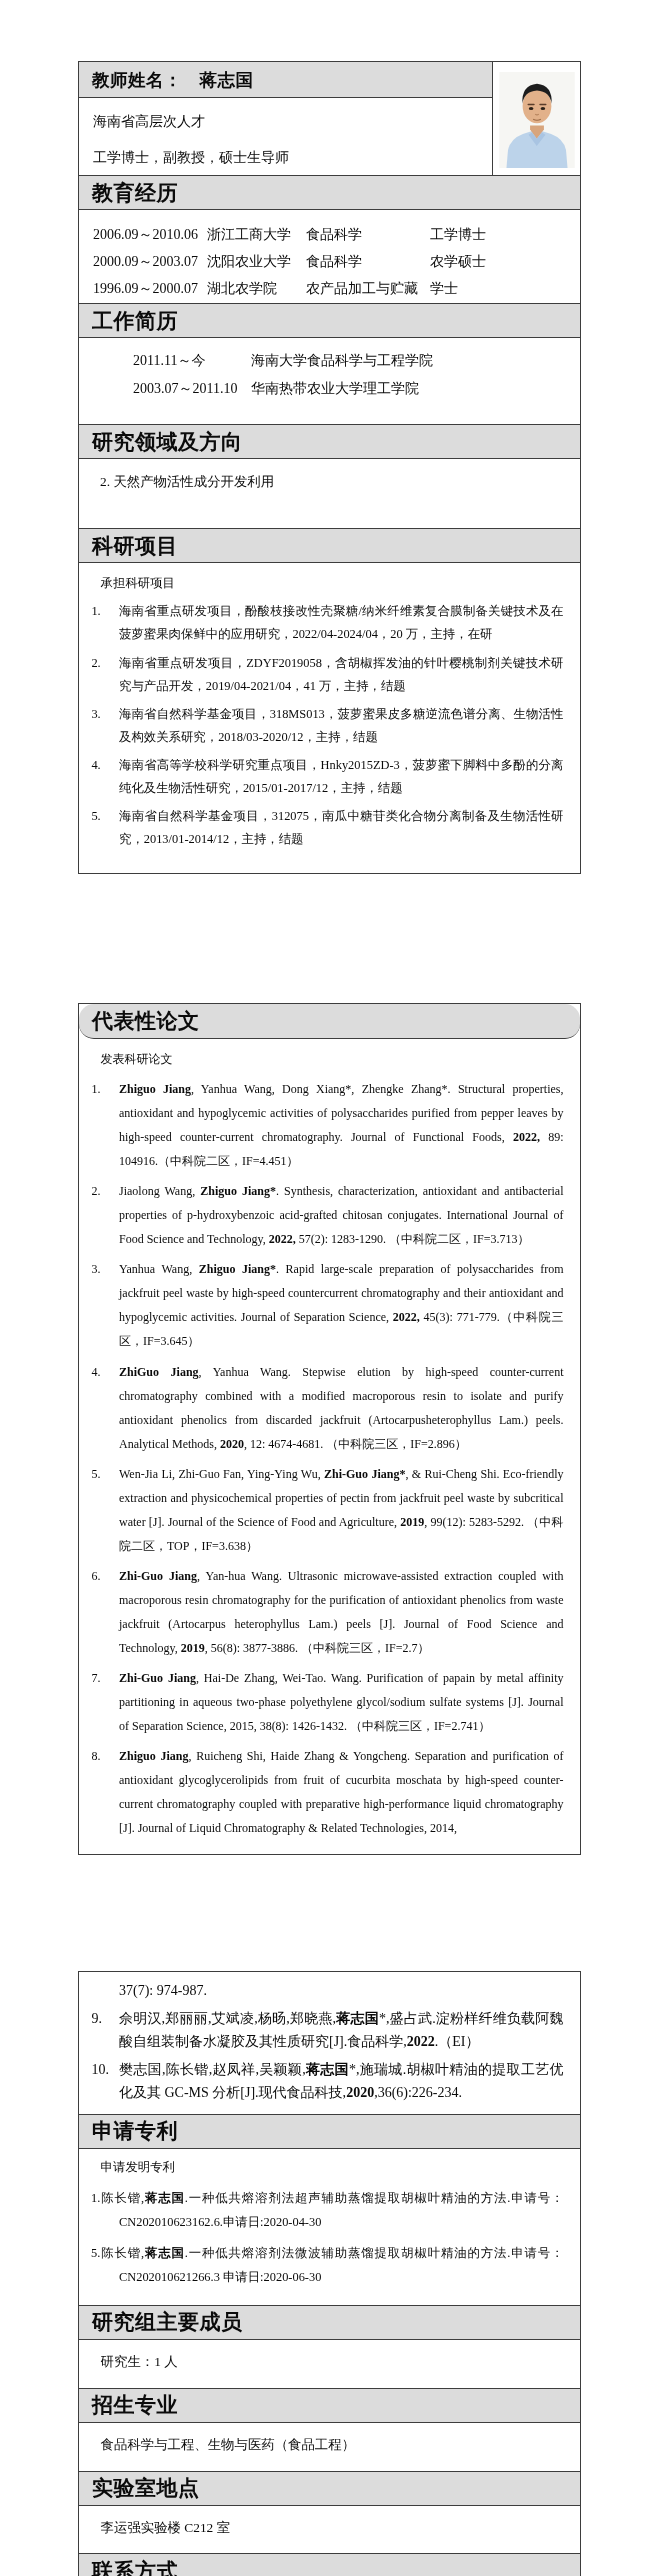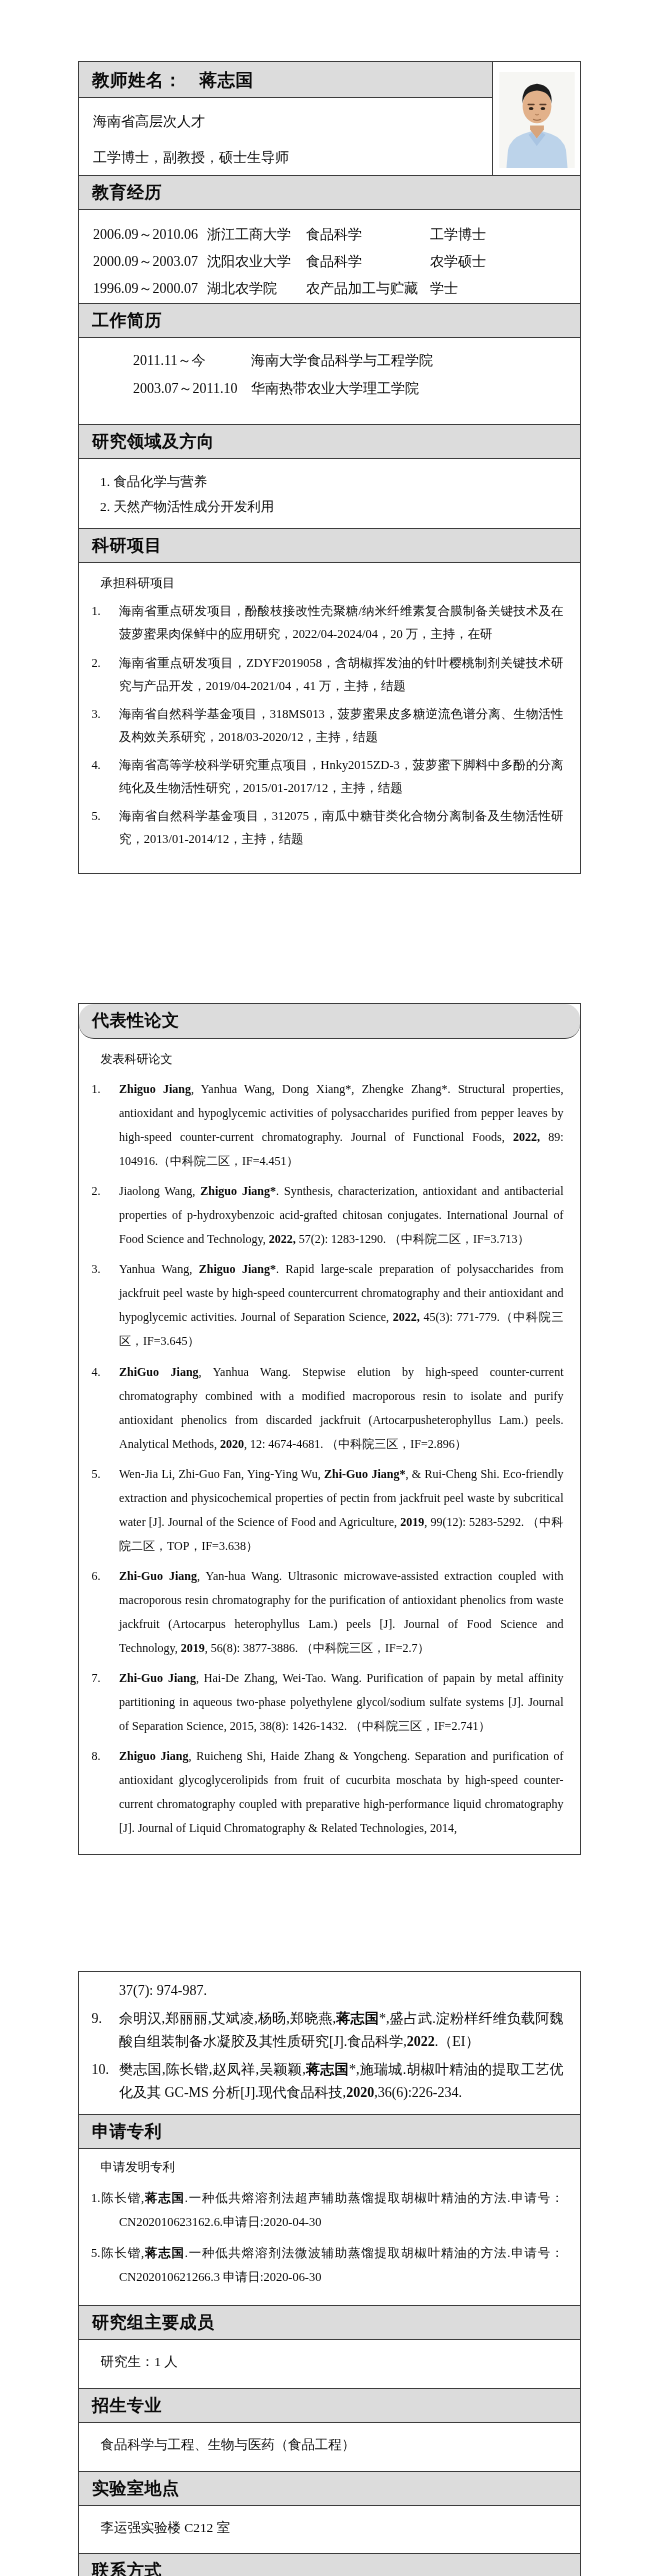--- a/index.html
+++ b/index.html
@@ -7,21 +7,21 @@
   .page { width:659px; height:2798px; background:#fff; overflow:hidden; }
 
   .t { box-sizing:border-box; width:503px; margin-left:78px; border:1.5px solid #3d3d3d; background:#fff; }
   .t1 { margin-top:61px; }
   .t2 { margin-top:129px; }
   .t3 { margin-top:116px; }
 
   .band { box-sizing:border-box; height:35px; background:#dcdcdc;
           border-top:1px solid #3d3d3d; border-bottom:1px solid #3d3d3d;
           display:flex; align-items:center; padding-left:13px;
-          font-size:17px; font-weight:bold; letter-spacing:0.5px; }
+          font-size:21px; font-weight:bold; letter-spacing:0.5px; }
   .t > .band:first-child { border-top:none;border-radius:15px; }
 
   
   .head-row { display:flex; }
   .head-left { flex:1; }
   .name-band { box-sizing:border-box; height:36px; background:#dcdcdc;
                border-bottom:1px solid #3d3d3d; display:flex; align-items:center;
                padding-left:13px; font-size:17.5px; font-weight:bold; letter-spacing:0.5px; }
   .name-gap { margin-left:17.5px; }
   .head-info { box-sizing:border-box; height:77px; padding:6.2px 0 0 14px;
@@ -131,21 +131,20 @@
       <div class="work-row">
         <span>2003.07～2011.10</span>
         <span>华南热带农业大学理工学院</span>
       </div>
     </div>
 
     <div class="band">
       <span>研究领域及方向</span>
     </div>
     <div class="ra-area">
-      <div class="ra-item">1. 食品化学与营养</div>
       <div class="ra-item">2. 天然产物活性成分开发利用</div>
     </div>
 
     <div class="band">
       <span>科研项目</span>
     </div>
     <div class="proj-area">
       <div class="subhead">承担科研项目</div>
       <div class="num-item">
         <span class="num">1.</span>

